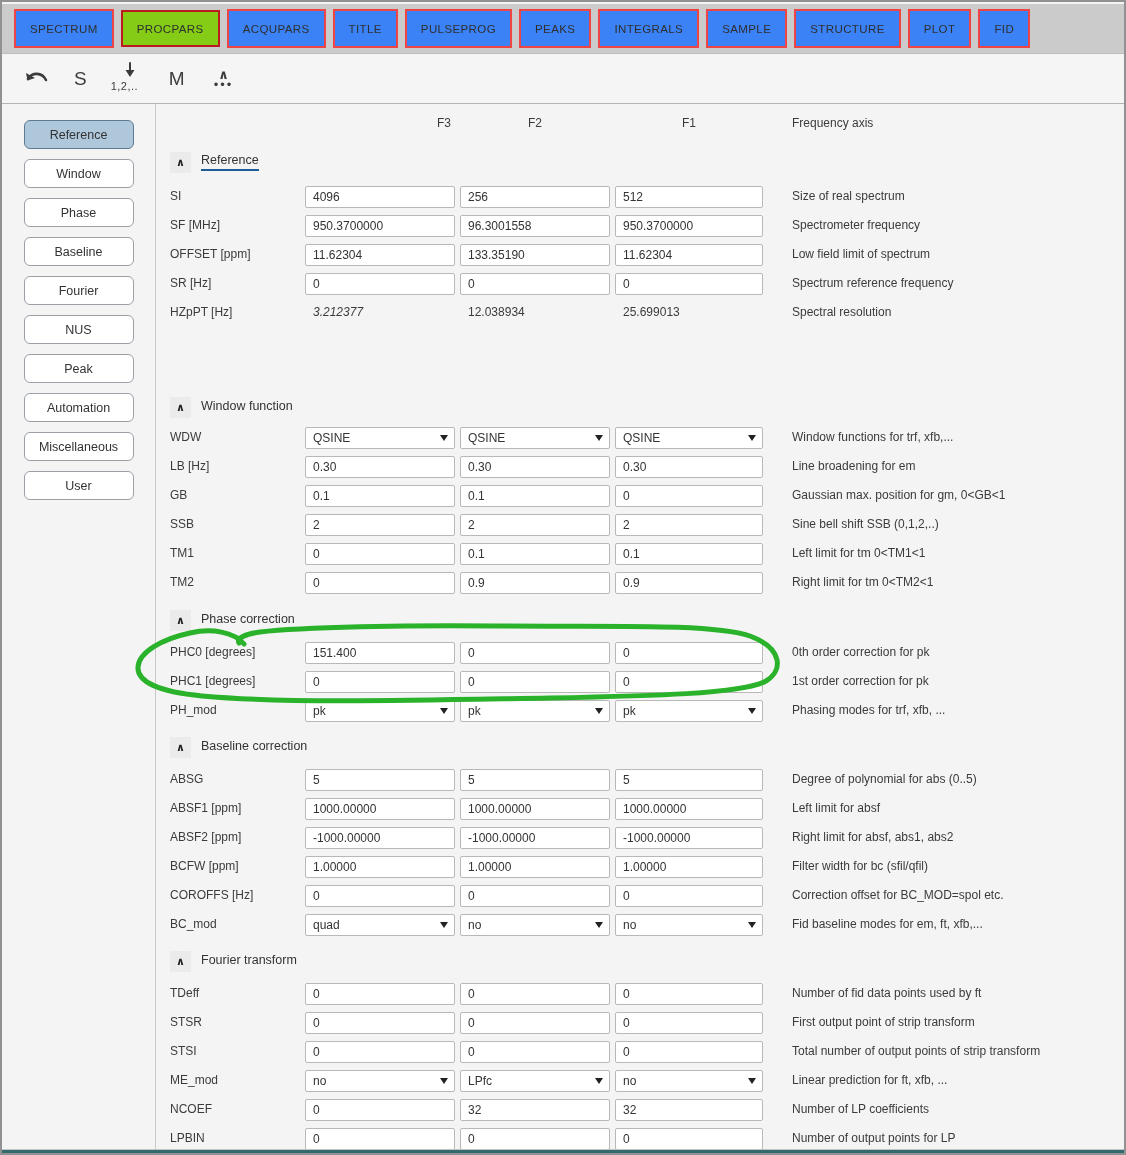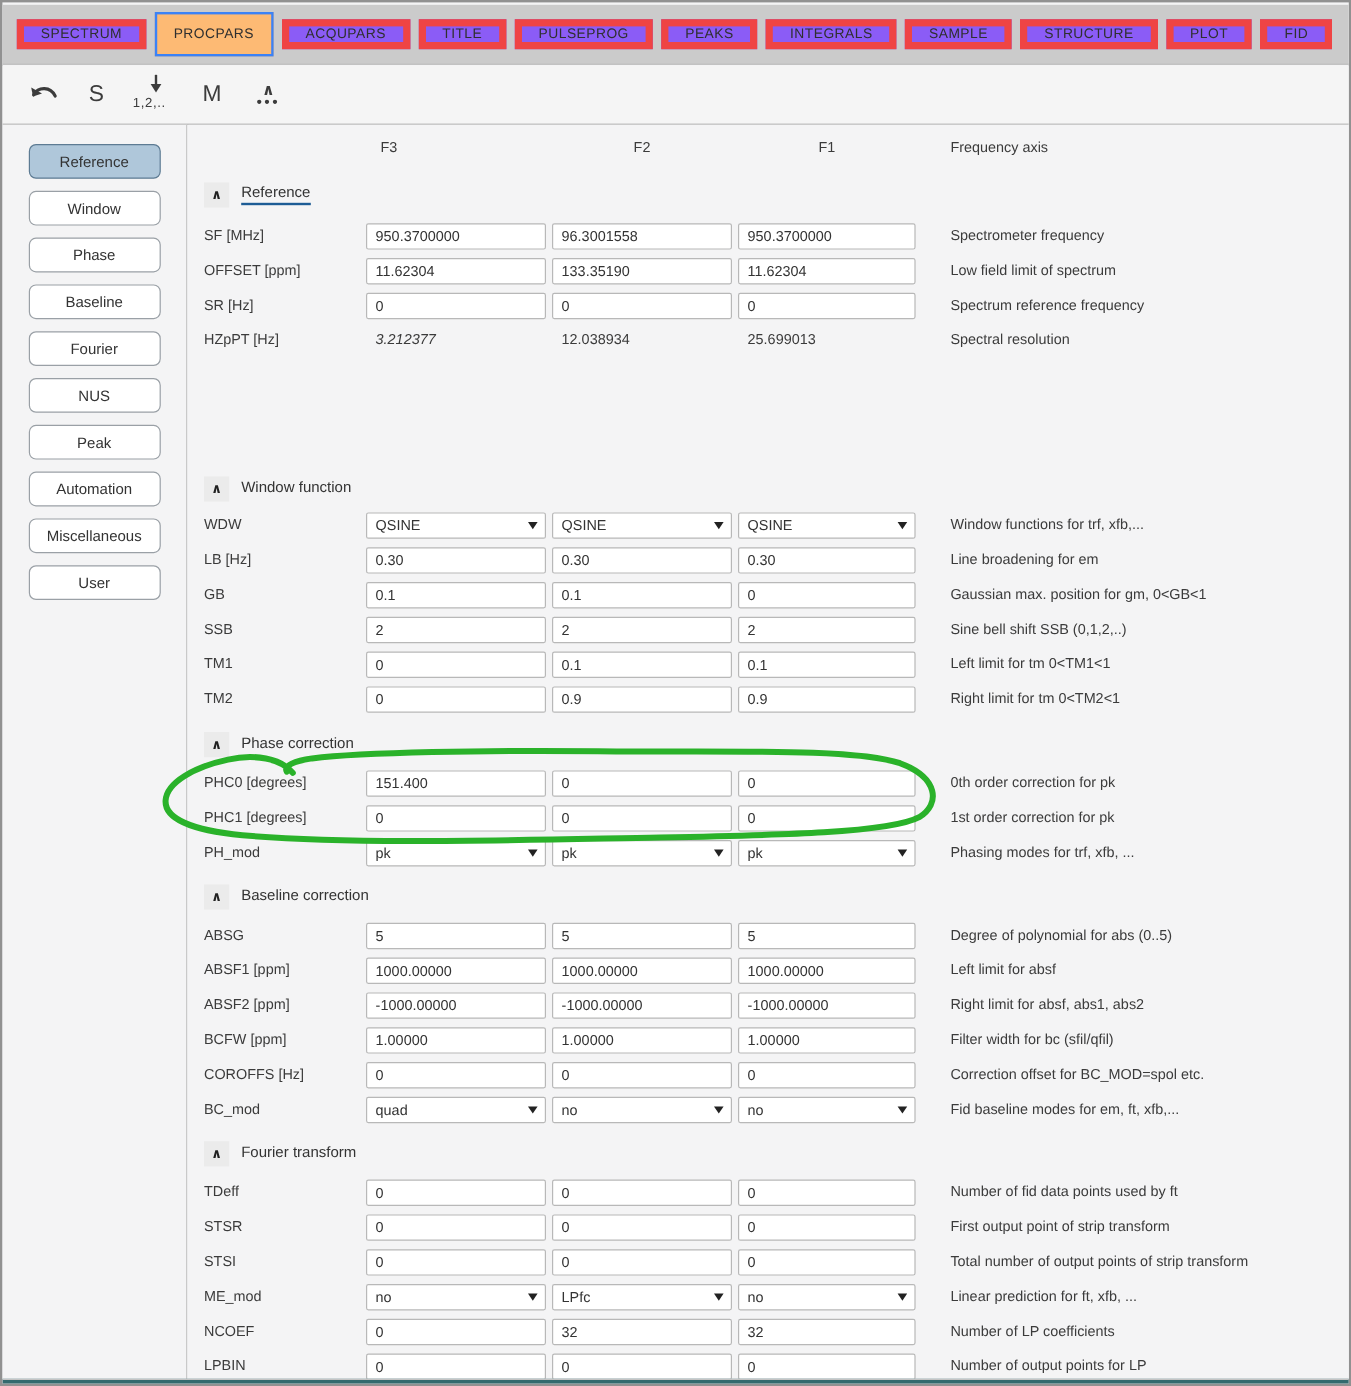--- a/index.html
+++ b/index.html
@@ -9,26 +9,26 @@
     position:relative; width:1126px; height:1155px; margin:0 auto;
     background:#f4f4f5; border:2px solid #919191; overflow:hidden;
   }
   
   .tabbar {
     position:absolute; left:0; top:2px; width:100%; height:50px;
     background:#cbcbcb; display:flex; align-items:center; gap:7px;
     padding-left:12px; border-bottom:1px solid #bdbdbd;
   }
   .tab {
-    background:#8b5cf6; border:6px solid #ef4444; color:#2f2f2f;
-    height:25px; display:flex; align-items:center; padding:0 14px;
+    background:#3b82f6; border:2px solid #ef4444; color:#2f2f2f;
+    height:39px; display:flex; align-items:center; padding:0 14px;
     font-size:11.5px; letter-spacing:0.4px; cursor:default; white-space:nowrap;
   }
   .tab.active {
-    background:#fdba74; border:2px solid #3b82f6; height:37px;
+    background:#84cc16; border:2px solid #b91c1c; height:37px;
   }
   
   .toolbar {
     position:absolute; left:0; top:53px; width:100%; height:49px;
     background:#f5f5f5; border-bottom:1px solid #b3b3b3;
     display:flex; align-items:center; gap:24px; padding-left:22px;
   }
   .tool { color:#3c3c3c; display:flex; align-items:center; justify-content:center; cursor:default; }
   .tool svg { display:block; }
   .tool-letter { font-size:19px; font-weight:500; }
@@ -49,21 +49,21 @@
     width:110px; height:29px; background:#ffffff;
     border:1px solid #9aa0a6; border-radius:6px;
     display:flex; align-items:center; justify-content:center;
     font-size:12.5px; color:#333; cursor:default; white-space:nowrap;
   }
   .side-btn.active { background:#afc7da; border:1.5px solid #5d7budging; border:1.5px solid #5d7b93; }
   
   .panel { position:absolute; left:155px; top:102px; width:969px; height:1045px; background:#f4f4f5; overflow:hidden; }
   .col-headers { position:absolute; top:12px; left:0; width:100%; height:20px; }
   .col-h { position:absolute; font-size:12px; color:#3b3b3b; }
-  .col-h.f3 { left:160px; width:150px; text-align:left; }
+  .col-h.f3 { left:144px; width:150px; text-align:right; }
   .col-h.f2 { left:303px; width:150px; text-align:center; }
   .col-h.f1 { left:458px; width:148px; text-align:center; }
   .col-h.axis { left:635px; }
   .section { position:absolute; left:0; width:100%; }
   .sec-head { height:26px; display:flex; align-items:center; }
   .collapse-btn {
     margin-left:13px; width:21px; height:21px; background:#ebebeb;
     display:flex; align-items:center; justify-content:center;
     font-size:11px; font-weight:bold; color:#222; cursor:default;
   }
@@ -210,20 +210,27 @@
       <span class="col-h f1">F1</span>
       <span class="col-h axis">Frequency axis</span>
     </div>
   <div class="section" style="top: 45px;">
     <div class="sec-head">
       <div class="collapse-btn">∧</div>
       <span class="sec-title underlined">Reference</span>
     </div>
     <div class="rows" style="margin-top: 7px;">
           <div class="prow">
+    <span class="plabel">SI</span>
+    <span class="pcomment">Size of real spectrum</span>
+  <div class="field fpos0"><input class="pinput" type="text" value="4096" style=""></div>
+            <div class="field fpos1"><input class="pinput" type="text" value="256" style=""></div>
+            <div class="field fpos2"><input class="pinput" type="text" value="512" style=""></div>
+          </div>
+          <div class="prow">
     <span class="plabel">SF [MHz]</span>
     <span class="pcomment">Spectrometer frequency</span>
   <div class="field fpos0"><input class="pinput" type="text" value="950.3700000" style=""></div>
             <div class="field fpos1"><input class="pinput" type="text" value="96.3001558" style=""></div>
             <div class="field fpos2"><input class="pinput" type="text" value="950.3700000" style=""></div>
           </div>
           <div class="prow">
     <span class="plabel">OFFSET [ppm]</span>
     <span class="pcomment">Low field limit of spectrum</span>
   <div class="field fpos0"><input class="pinput" type="text" value="11.62304" style=""></div>

